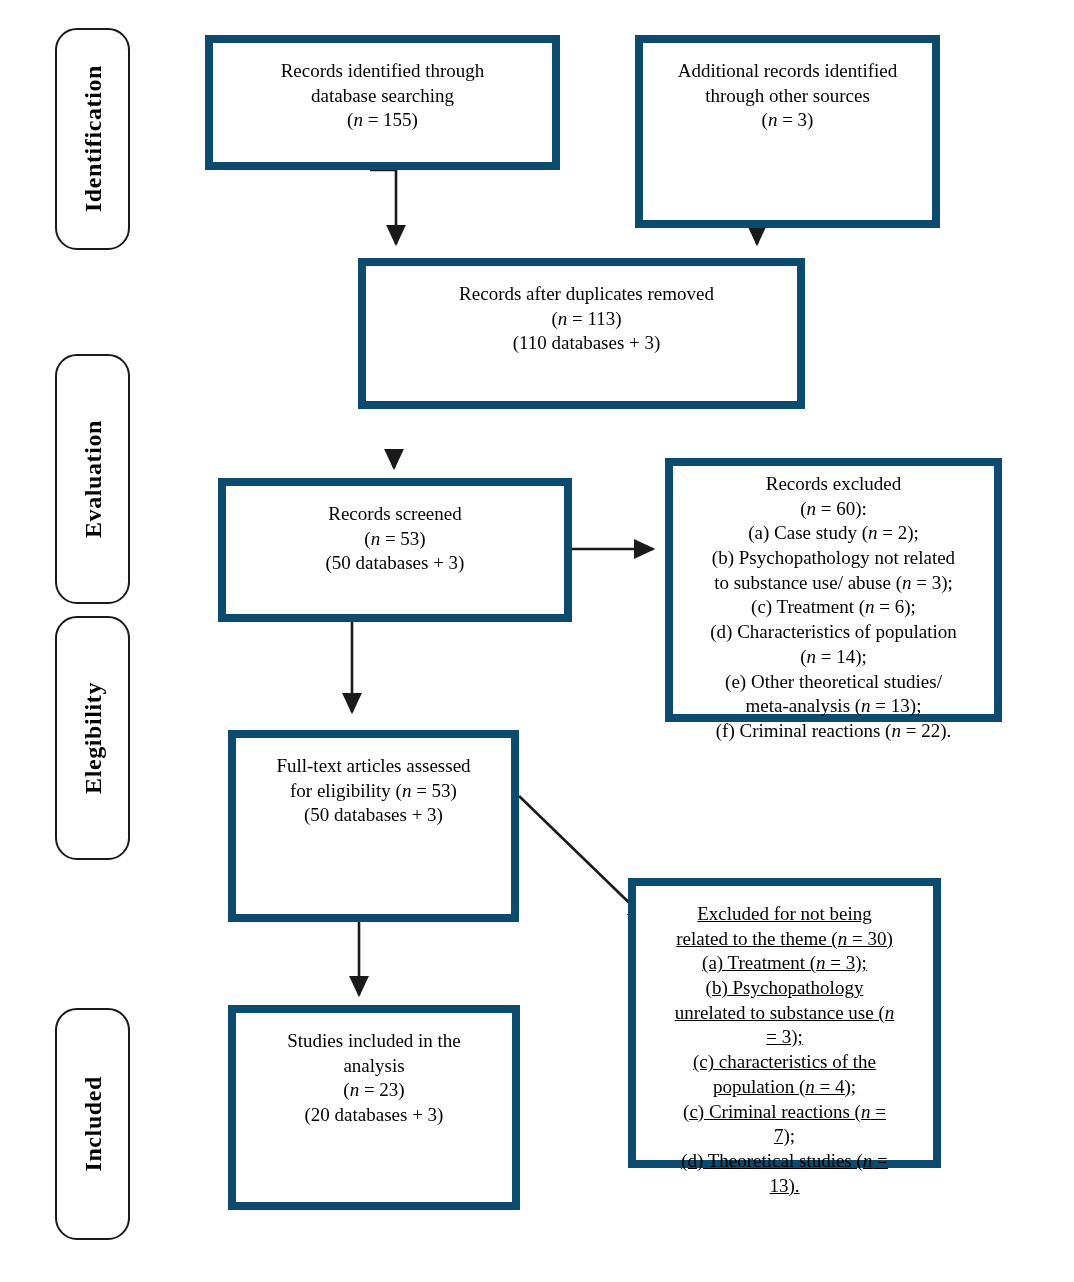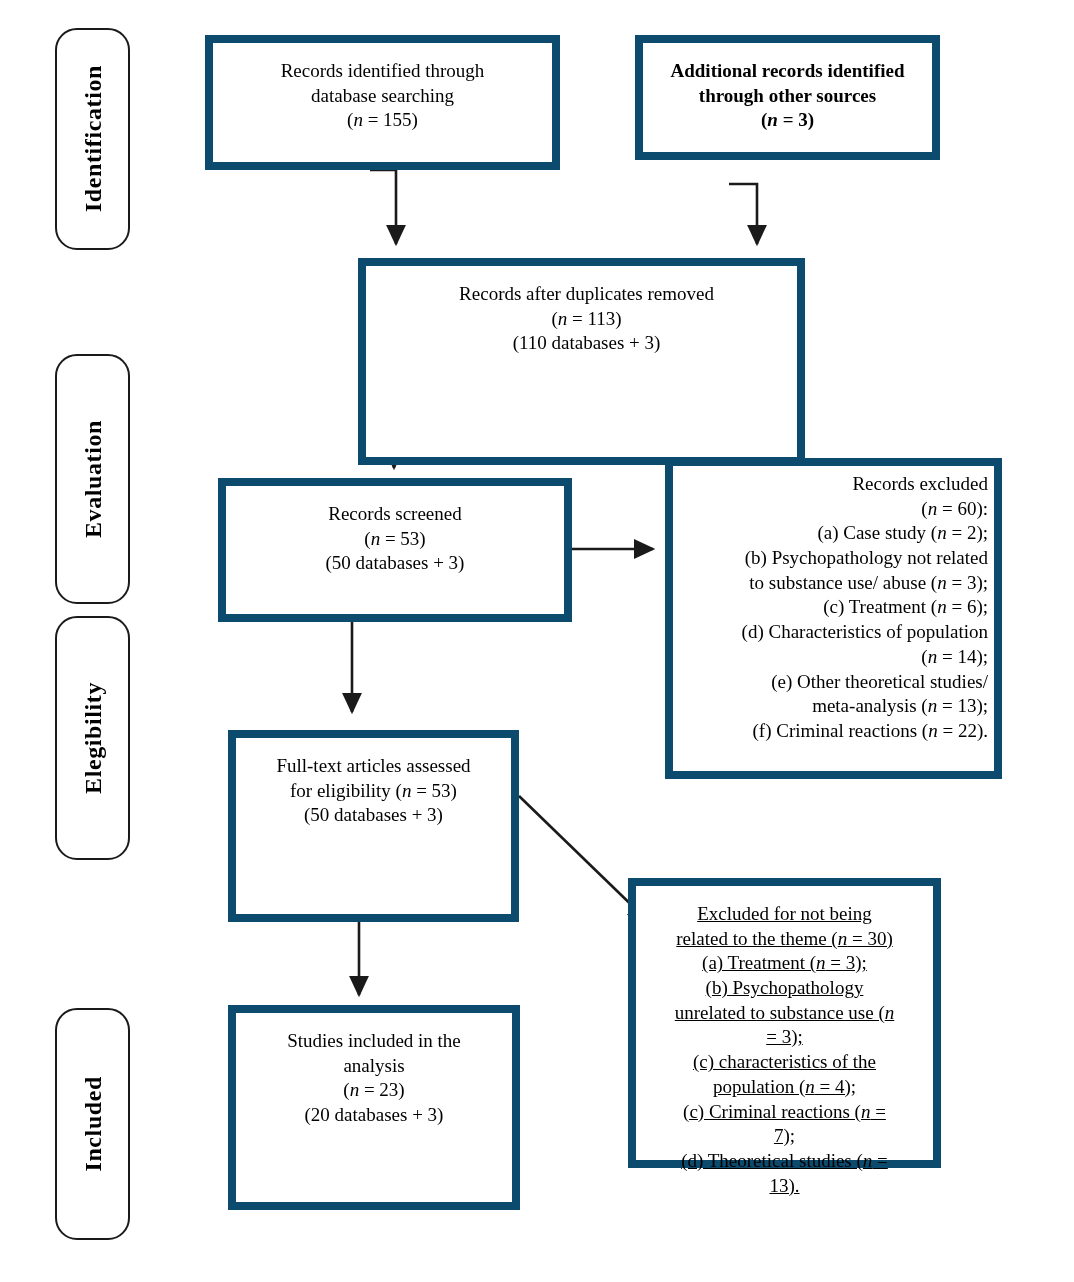--- a/index.html
+++ b/index.html
@@ -128,33 +128,33 @@
   </div>
 
   <div class="stage-pill" style="left:55px; top:1008px; width:75px; height:232px;">
     <span class="stage-text">Included</span>
   </div>
 
   <div class="flow-box pad-top-lg" style="left:205px; top:35px; width:355px; height:135px;">
     <span class="box-text">Records identified through<br>database searching<br>(<i>n</i> = 155)</span>
   </div>
 
-  <div class="flow-box pad-top-lg" style="left:635px; top:35px; width:305px; height:125px;font-weight:bold;">
+  <div class="flow-box pad-top-lg" style="left:635px; top:35px; width:305px; height:193px;">
     <span class="box-text">Additional records identified<br>through other sources<br>(<i>n</i> = 3)</span>
   </div>
 
-  <div class="flow-box pad-top-lg" style="left:358px; top:258px; width:447px; height:207px;padding-left:10px;">
+  <div class="flow-box pad-top-lg" style="left:358px; top:258px; width:447px; height:151px;padding-left:10px;">
     <span class="box-text">Records after duplicates removed<br>(<i>n</i> = 113)<br>(110 databases + 3)</span>
   </div>
 
   <div class="flow-box pad-top-lg" style="left:218px; top:478px; width:354px; height:144px;">
     <span class="box-text">Records screened<br>(<i>n</i> = 53)<br>(50 databases + 3)</span>
   </div>
 
-  <div class="flow-box pad-top-sm" style="left:665px; top:458px; width:337px; height:321px;text-align:right;">
+  <div class="flow-box pad-top-sm" style="left:665px; top:458px; width:337px; height:264px;">
     <span class="box-text">Records excluded<br>(<i>n</i> = 60):<br>(a) Case study (<i>n</i> = 2);<br>(b) Psychopathology not related<br>to substance use/ abuse (<i>n</i> = 3);<br>(c) Treatment (<i>n</i> = 6);<br>(d) Characteristics of population<br>(<i>n</i> = 14);<br>(e) Other theoretical studies/<br>meta-analysis (<i>n</i> = 13);<br>(f) Criminal reactions (<i>n</i> = 22).</span>
   </div>
 
   <div class="flow-box pad-top-lg" style="left:228px; top:730px; width:291px; height:192px;">
     <span class="box-text">Full-text articles assessed<br>for eligibility (<i>n</i> = 53)<br>(50 databases + 3)</span>
   </div>
 
   <div class="flow-box pad-top-lg" style="left:628px; top:878px; width:313px; height:290px;text-decoration:underline;">
     <span class="box-text">Excluded for not being<br>related to the theme (<i>n</i> = 30)<br>(a) Treatment (<i>n</i> = 3);<br>(b) Psychopathology<br>unrelated to substance use (<i>n</i><br>= 3);<br>(c) characteristics of the<br>population (<i>n</i> = 4);<br>(c) Criminal reactions (<i>n</i> =<br>7);<br>(d) Theoretical studies (<i>n</i> =<br>13).</span>
   </div>

